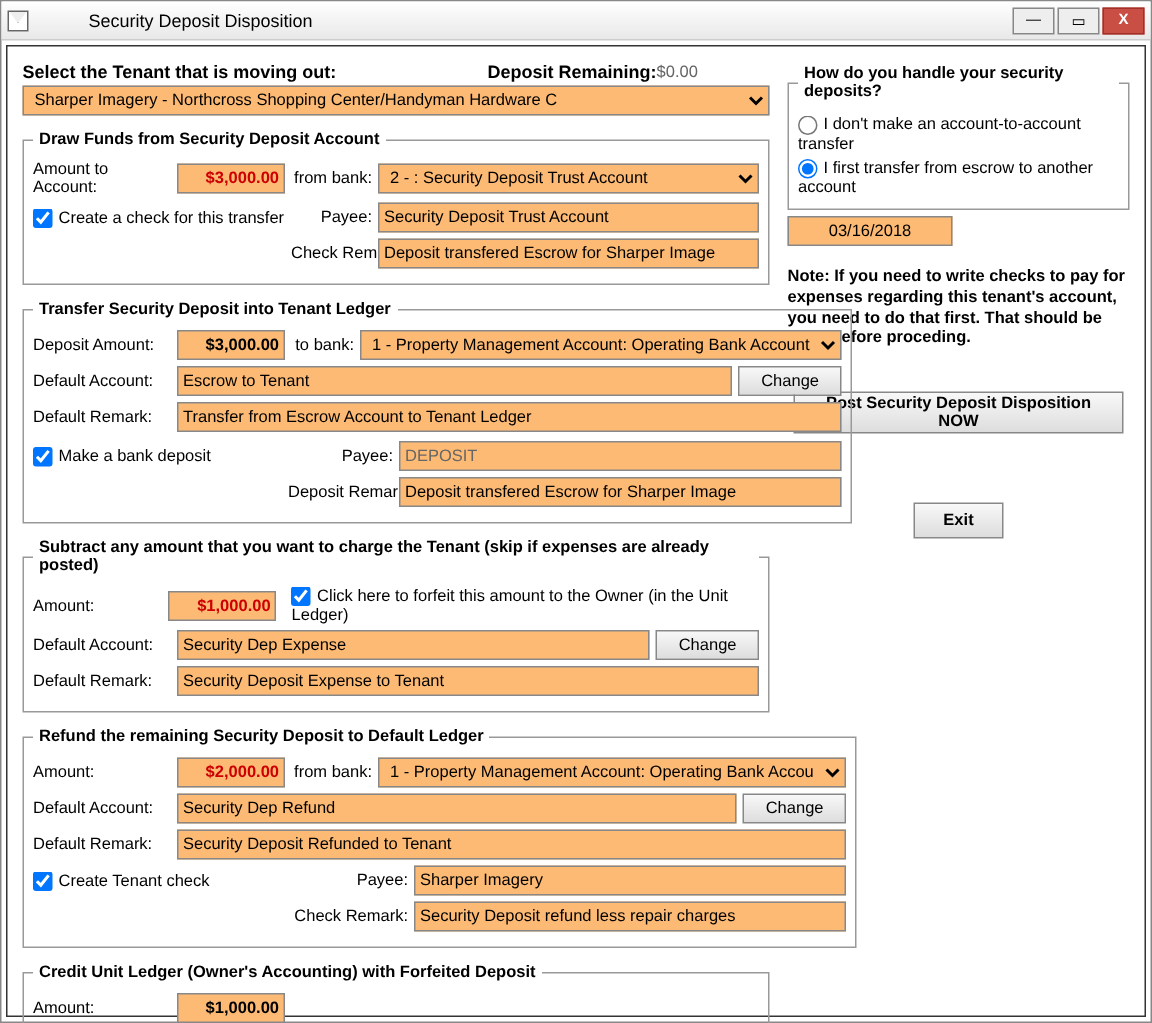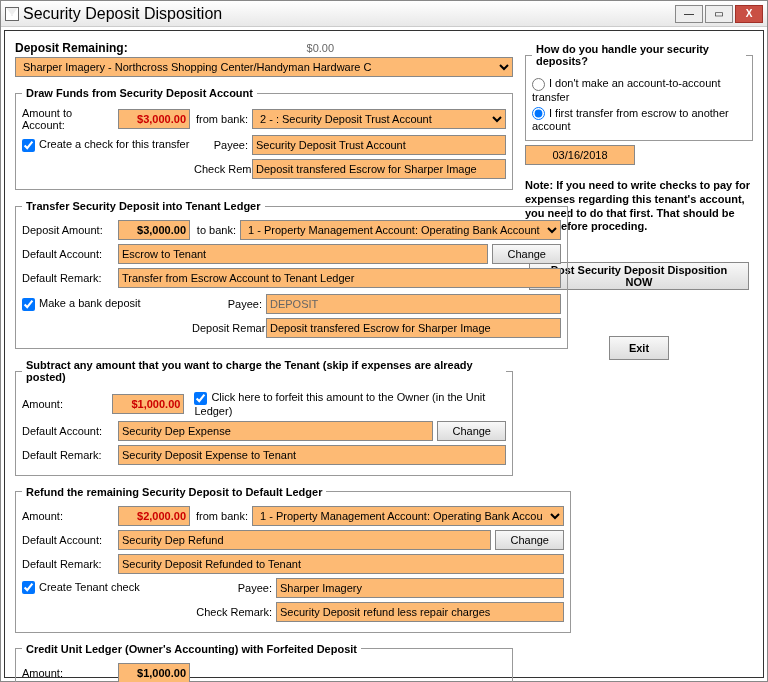--- a/index.html
+++ b/index.html
@@ -1,21 +1,21 @@
 <!DOCTYPE html>
 <html><head>
 <meta charset="utf-8">
 <style>
 * { box-sizing: border-box; margin: 0; padding: 0; }
 body { font-family: Tahoma, Arial, sans-serif; font-size: 11px; background: #fff; width: 768px; height: 682px; overflow: hidden; }
 .window { border: 1px solid #888; width: 768px; height: 682px; position: relative; }
 .titlebar { background: linear-gradient(#fff, #e8e8e8); border-bottom: 1px solid #ccc; height: 26px; display: flex; align-items: center; padding: 0 4px; }
 .titlebar .icon-mail { width: 14px; height: 14px; margin-right: 4px; border: 1px solid #666; position: relative; background: #fff; }
 .titlebar .icon-mail::before { content: ""; position: absolute; top: 0; left: 0; right: 0; height: 7px; clip-path: polygon(0 0, 100% 0, 50% 100%); background: #eee; border-bottom: 1px solid #666; }
-.titlebar-text { flex: 1; font-size: 16px; }
+.titlebar-text { flex: 1; font-size: 12px; margin-left: 36px; }
 .win-btns { display: flex; gap: 2px; }
 .win-btn { width: 28px; height: 18px; border: 1px solid #888; background: #eee; display: flex; align-items: center; justify-content: center; font-size: 10px; font-family: Arial; }
 .win-btn.close { background: #c94f44; color: #fff; border-color: #a03028;}
 .win-btn.close span { font-weight: bold; }
 .content { position: absolute; top: 26px; left: 0; right: 0; bottom: 0; border: 1px solid #333; margin: 3px; background: #fff; padding: 10px 10px; }
 .left-col { float: left; width: 498px; }
 .right-col { float: right; width: 228px; padding-top: 2px; }
 .row { display: flex; align-items: center; margin-bottom: 2px; }
 .heading { font-weight: bold; font-size: 12px; }
 select, input[type=text] { font-family: Tahoma, Arial, sans-serif; font-size: 11px; border: 1px solid #888; background: #fdba74; height: 20px; padding: 1px 3px; }
@@ -51,22 +51,23 @@
           <span>X</span>
         </span>
     </div>
   </div>
 
   <div class="content">
 
     <div class="left-col">
 
       <div class="row">
+        <span class="heading" style="width:310px">Select the Tenant that is moving out:</span>
         <span class="heading">Deposit Remaining:</span>
-        <span style="flex:1;text-align:center;color:#666">$0.00</span>
+        <span style="flex:1;text-align:left;color:#666">$0.00</span>
       </div>
       <select style="width:100%">
         <option>Sharper Imagery - Northcross Shopping Center/Handyman Hardware C</option>
       </select>
 
       
       <fieldset>
         <legend>Draw Funds from Security Deposit Account</legend>
         <div class="field-row">
           <span class="lbl">Amount to Account:</span>

